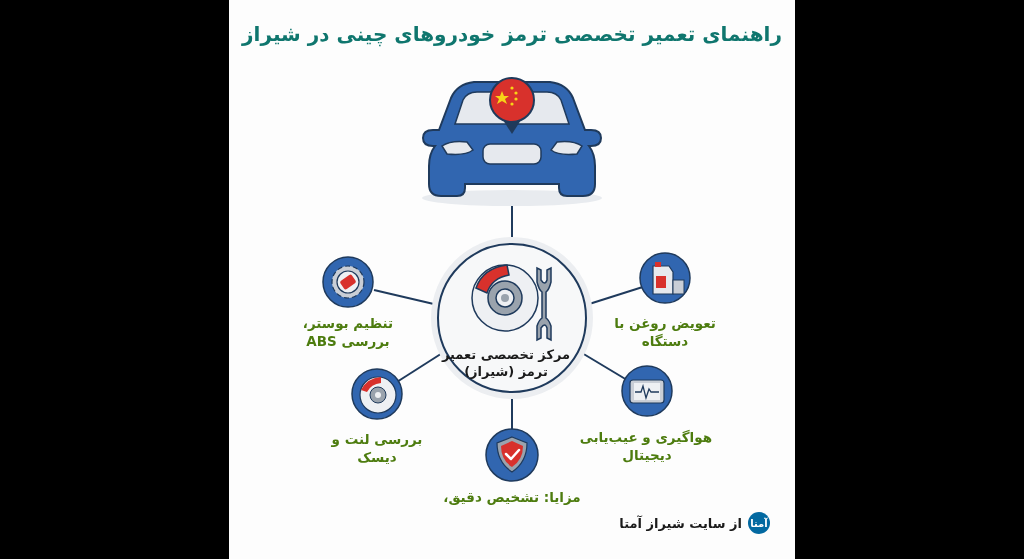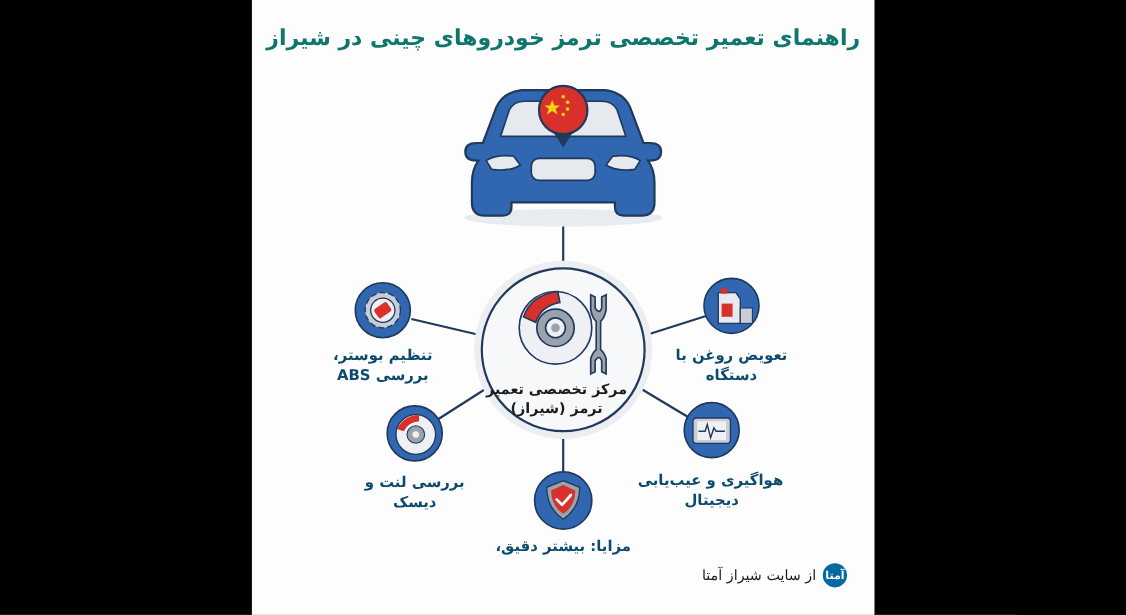--- a/index.html
+++ b/index.html
@@ -1,25 +1,25 @@
 <!DOCTYPE html>
 <html><head>
 <meta charset="utf-8">
 <style>
   html, body { margin:0; padding:0; }
   body { width:1024px; height:559px; background:#000; position:relative; overflow:hidden; font-family:"DejaVu Sans", sans-serif; }
   .card { position:absolute; left:229px; top:0; width:566px; height:559px; background:#fdfdfd; overflow:hidden; }
   .title { position:absolute; left:0; right:0; top:22px; text-align:center; direction:rtl; font-weight:bold; font-size:20px; color:#0f766e; }
   svg.art { position:absolute; left:0; top:0; }
-  .label { position:absolute; direction:rtl; text-align:center; font-weight:bold; font-size:13.5px; line-height:18px; color:#0c4a6e; white-space:nowrap; }
+  .label { position:absolute; direction:rtl; text-align:center; font-weight:bold; font-size:13.5px; line-height:18px; color:#4d7c0f; white-space:nowrap; }
   .hub-label { position:absolute; direction:rtl; text-align:center; font-weight:bold; font-size:13px; line-height:17px; color:#1b1b1b; white-space:nowrap; }
   .note { position:absolute; left:28px; top:492px; width:126px; height:46px; background:#e7e9ed; border-radius:8px; direction:rtl; text-align:center; font-weight:bold; font-size:12px; line-height:17px; color:#1b1b1b; padding-top:6px; box-sizing:border-box; }
   .brand { position:absolute; right:25px; top:512px; direction:rtl; display:flex; align-items:center; gap:6px; }
   .brand-logo { width:22px; height:22px; border-radius:50%; background:#0369a1; color:#fff; font-size:10px; font-weight:bold; display:flex; align-items:center; justify-content:center; }
-  .brand-text { font-weight:normal; font-size:13px; color:#1b1b1b; }
+  .brand-text { font-weight:bold; font-size:13px; color:#1b1b1b; }
 </style>
 </head>
 <body>
 
 <div class="card">
   <div class="title">راهنمای تعمیر تخصصی ترمز خودروهای چینی در شیراز</div>
 
   <svg class="art" width="566" height="559" viewBox="0 0 566 559">
 
     <g stroke="#1f3a5c" stroke-width="2" fill="none">
@@ -115,21 +115,21 @@
   </div>
   <div class="label" style="left:376px; top:314px; width:120px;">
     <div>تعویض روغن با</div>
     <div>دستگاه</div>
   </div>
   <div class="label" style="left:353px; top:428px; width:130px;">
     <div>هواگیری و عیب‌یابی</div>
     <div>دیجیتال</div>
   </div>
   <div class="label" style="left:203px; top:488px; width:160px;">
-    <div>مزایا: بیشتر دقیق،</div>
+    <div>مزایا: تشخیص دقیق،</div>
   </div>
 
 
   <div class="brand">
     <div class="brand-logo">آمتا</div>
     <div class="brand-text">از سایت شیراز آمتا</div>
   </div>
 </div>
 
 </body></html>

